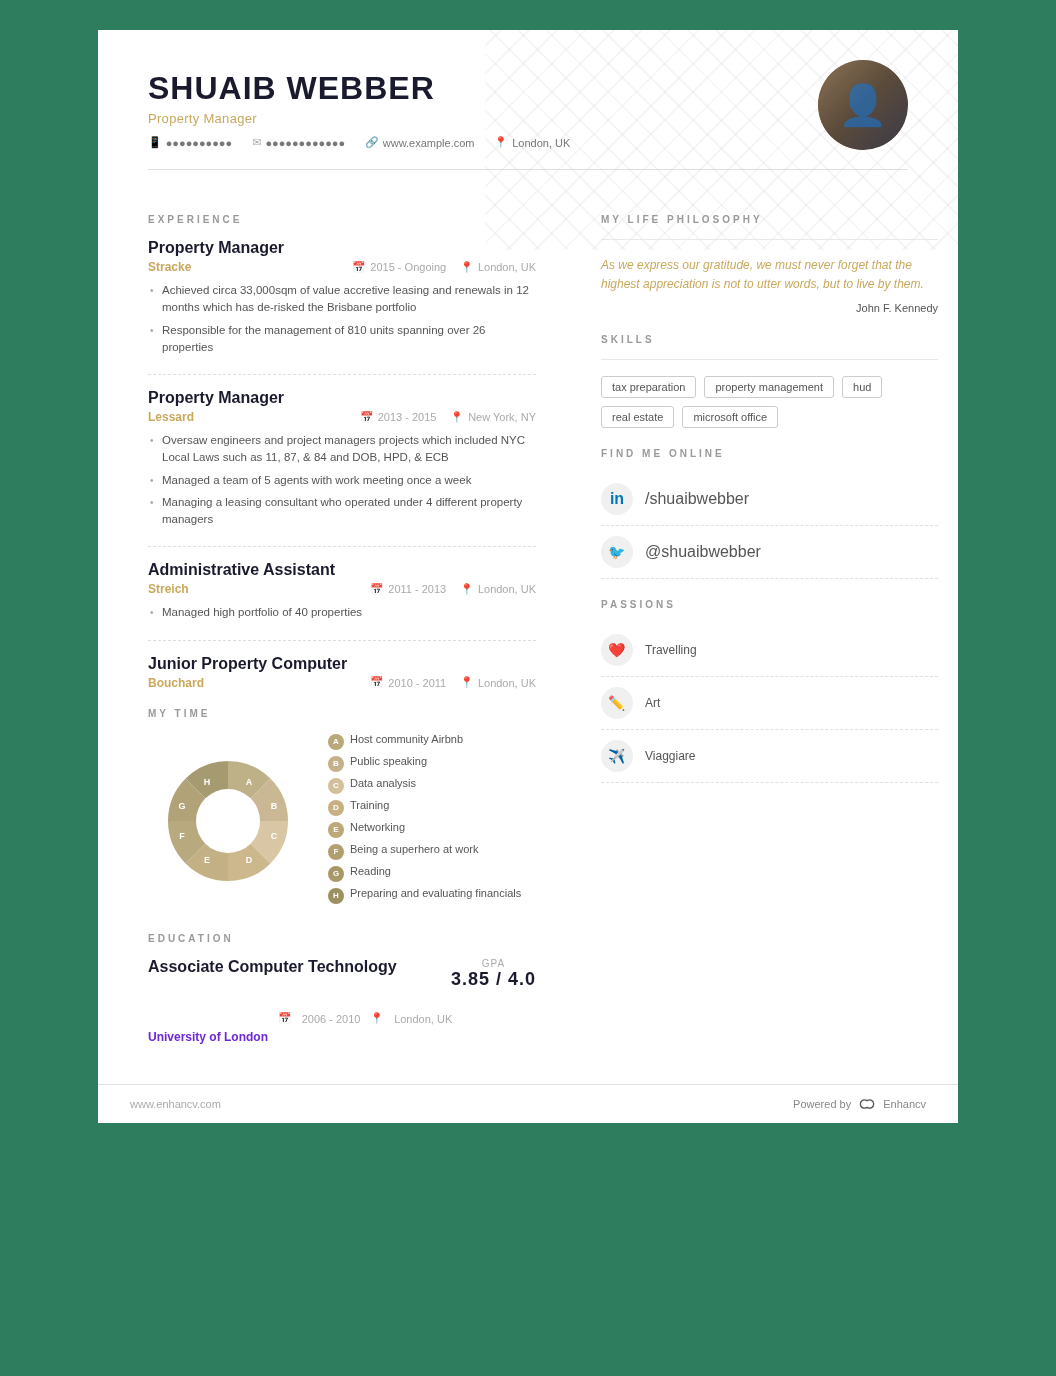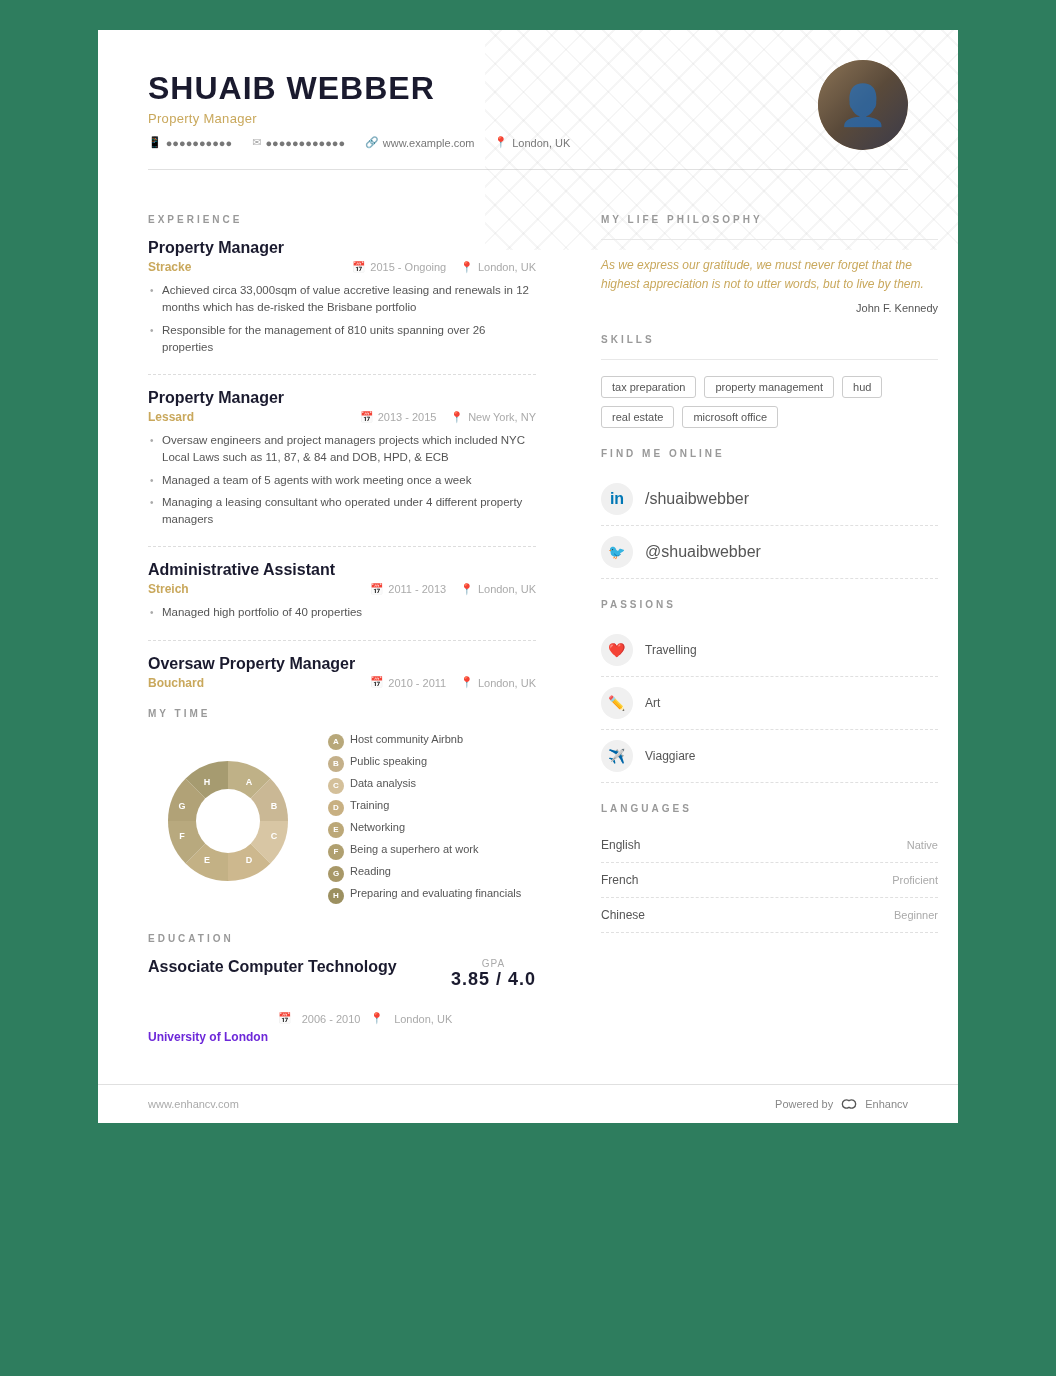--- a/index.html
+++ b/index.html
@@ -394,21 +394,21 @@
       color: #555;
     }
     .lang-level {
       font-size: 11px;
       color: #aaa;
     }
 
     
     .footer {
       border-top: 1px solid #e0e0e0;
-      padding: 12px 50px;
+      padding: 12px 32px;
       display: flex;
       justify-content: space-between;
       align-items: center;
       font-size: 11px;
       color: #aaa;
     }
     .footer-logo {
       display: flex;
       align-items: center;
       gap: 6px;
@@ -521,21 +521,21 @@
             </span>
           </span>
         </div>
         <ul class="exp-bullets">
           <li>Managed high portfolio of 40 properties</li>
         </ul>
       </div>
       <hr class="exp-dashed">
 
       <div class="exp-section">
-        <div class="exp-title">Oversaw Property Manager</div>
+        <div class="exp-title">Junior Property Computer</div>
         <div class="exp-meta">
           <span class="exp-company">Bouchard</span>
           <span class="exp-meta-right">
             <span class="exp-meta-item">
               <span>📅</span>
               <span>2010 - 2011</span>
             </span>
             <span class="exp-meta-item">
               <span>📍</span>
               <span>London, UK</span>
@@ -685,35 +685,20 @@
         <div class="passion-item">
           <div class="passion-icon-wrap">✏️</div>
           <span class="passion-label">Art</span>
         </div>
         <div class="passion-item">
           <div class="passion-icon-wrap">✈️</div>
           <span class="passion-label">Viaggiare</span>
         </div>
       </div>
 
-      <div class="languages-section">
-        <div class="section-title">LANGUAGES</div>
-        <div class="lang-item">
-          <span class="lang-name">English</span>
-          <span class="lang-level">Native</span>
-        </div>
-        <div class="lang-item">
-          <span class="lang-name">French</span>
-          <span class="lang-level">Proficient</span>
-        </div>
-        <div class="lang-item">
-          <span class="lang-name">Chinese</span>
-          <span class="lang-level">Beginner</span>
-        </div>
-      </div>
 
     </div>
   </div>
 
   <div class="footer">
     <span>www.enhancv.com</span>
     <div class="footer-logo">
       <span>Powered by</span>
       <svg width="20" height="14" viewBox="0 0 30 20" fill="none">
         <path d="M5 10 C5 5 10 2 15 5 C20 2 25 5 25 10 C25 15 20 18 15 15 C10 18 5 15 5 10Z" fill="none" stroke="#555" stroke-width="2"></path>

